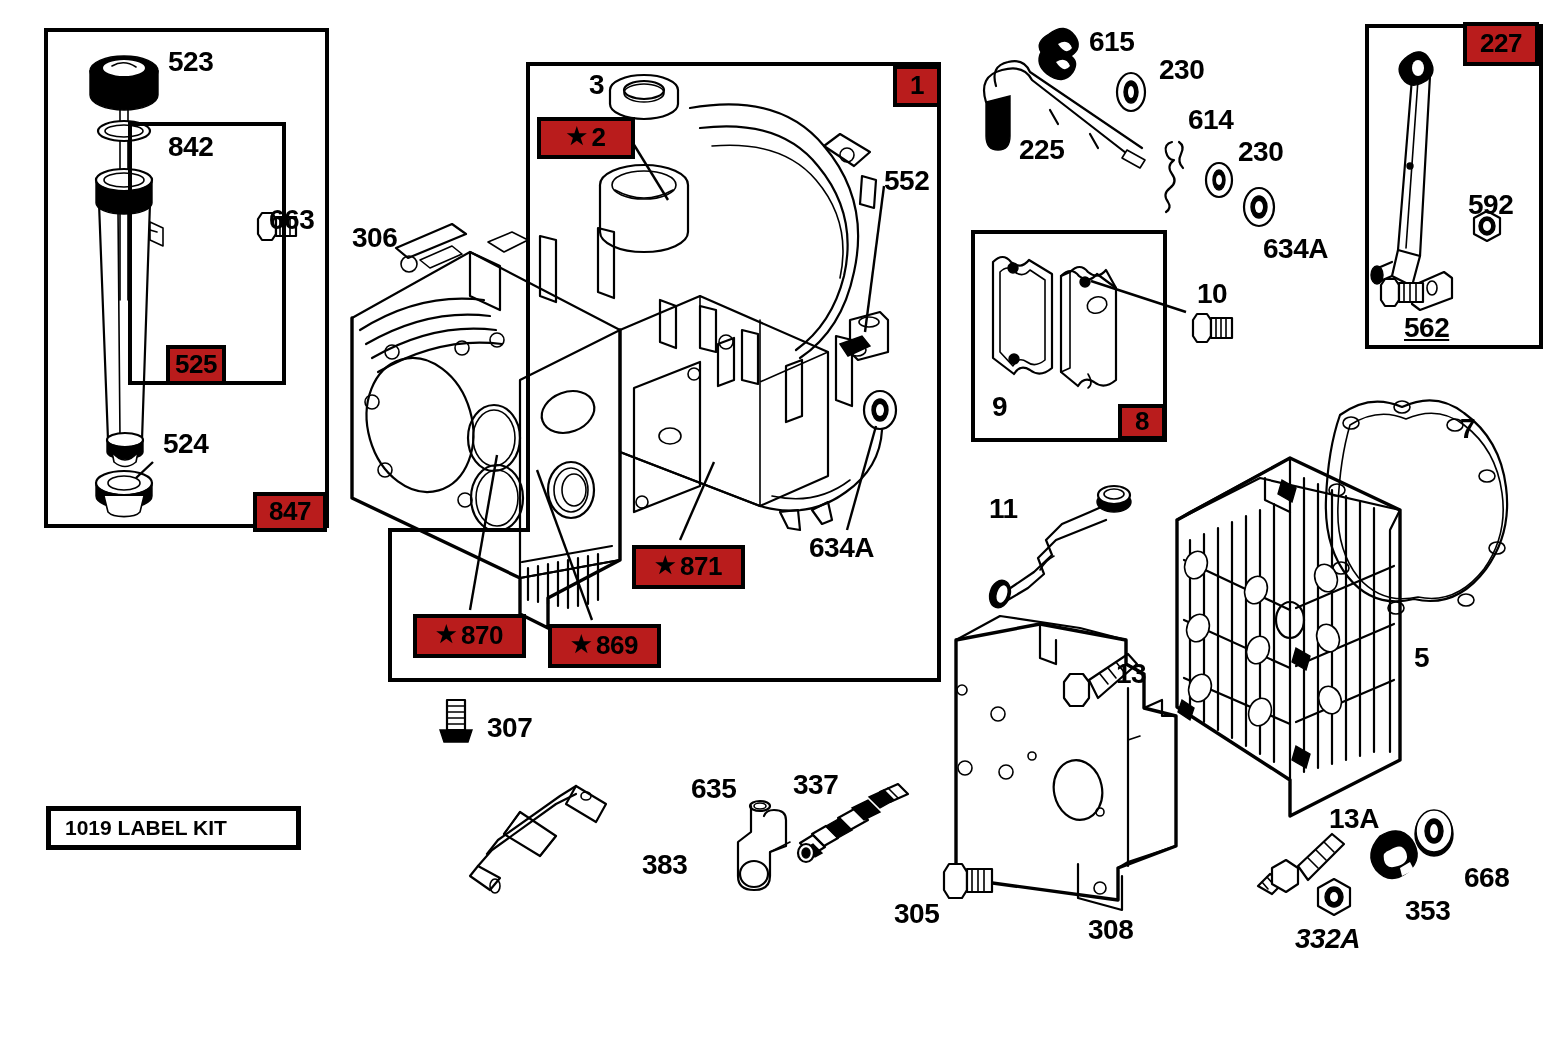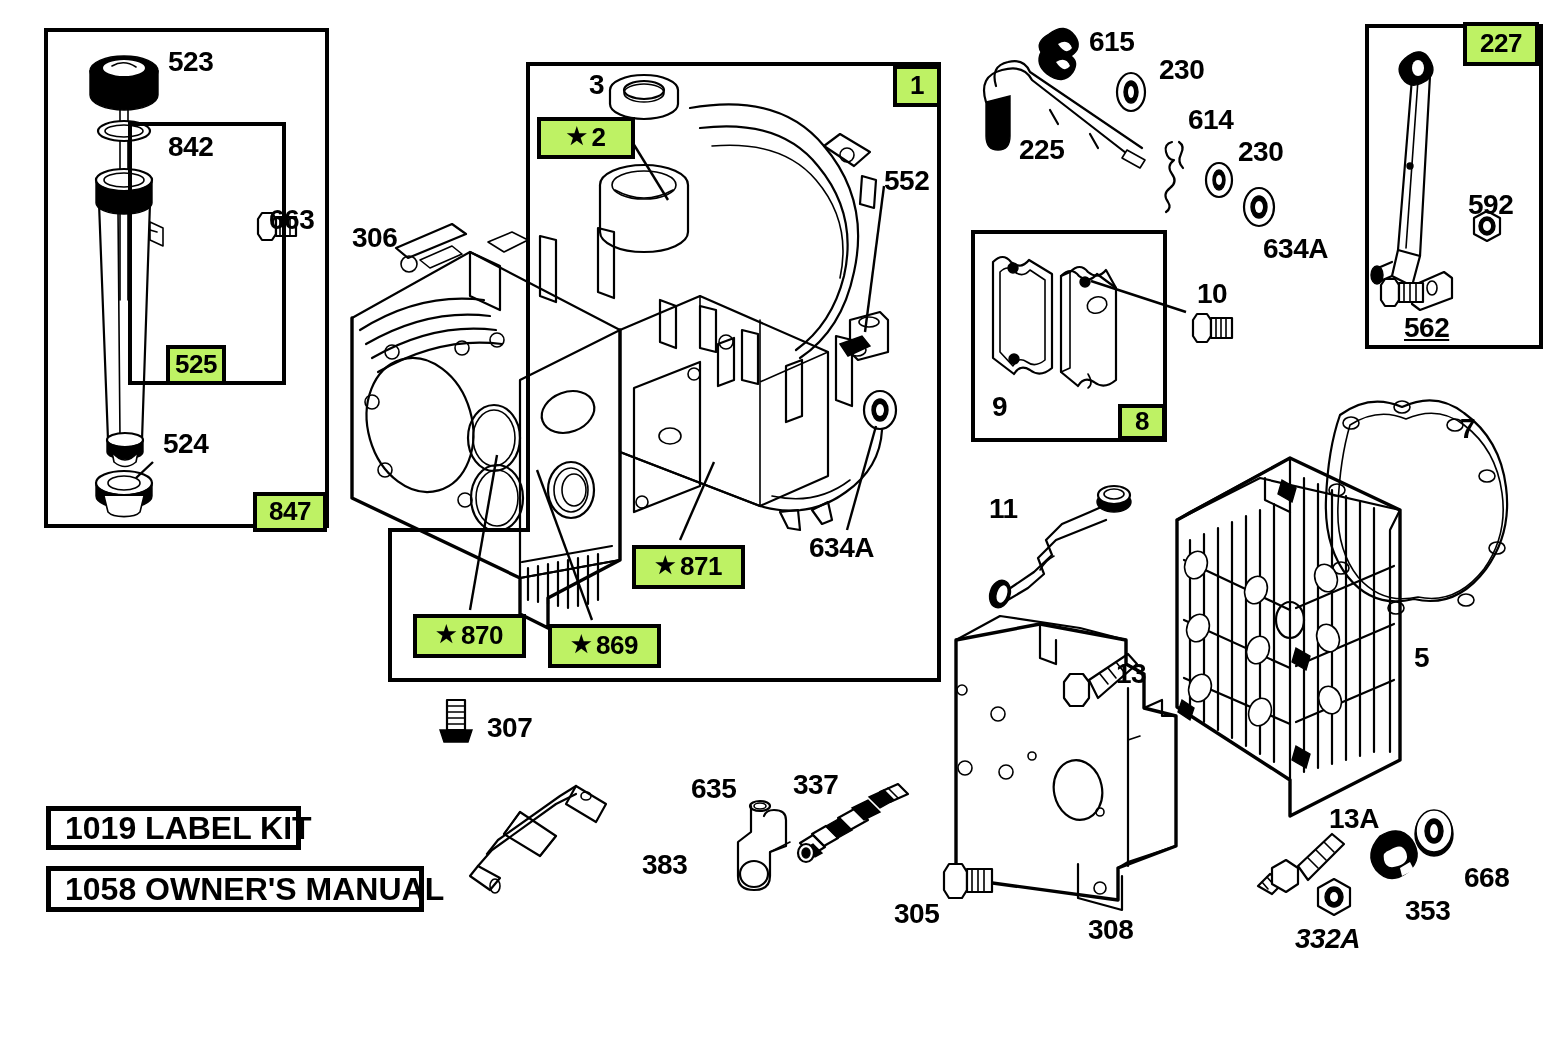--- a/index.html
+++ b/index.html
@@ -6,35 +6,35 @@
   body{width:1558px;height:1037px;position:relative;overflow:hidden;
        font-family:"Liberation Sans",sans-serif;}
   #stage{position:absolute;inset:0;width:1558px;height:1037px;}
 
   
   .lbl{position:absolute;font-weight:bold;color:#000;white-space:nowrap;
        letter-spacing:-0.5px;line-height:1;}
   .lbl.s28{font-size:28px;}
 
   
-  .boxlbl{position:absolute;border:4px solid #000;background:#bef264;
+  .boxlbl{position:absolute;border:4px solid #000;background:#b91c1c;
           display:flex;align-items:center;justify-content:center;
           font-weight:bold;font-size:26px;color:#000;line-height:1;
           letter-spacing:-0.5px;padding:1px 8px 3px 8px;box-sizing:border-box;}
   .boxlbl.star{gap:5px;}
   .star-glyph{font-size:23px;line-height:1;position:relative;top:-1px;}
 
   
   .frame{position:absolute;border:4px solid #000;background:transparent;
          box-sizing:border-box;}
 
   
   .plate{position:absolute;border:5px solid #000;background:#fff;
          display:flex;align-items:center;box-sizing:border-box;
-         font-weight:bold;font-size:32px;color:#000;padding:0 14px;
+         font-weight:bold;font-size:21px;color:#000;padding:0 14px;
          letter-spacing:0px;white-space:nowrap;}
 
   
   svg.art{position:absolute;left:0;top:0;width:1558px;height:1037px;
           overflow:visible;pointer-events:none;}
   .ln{fill:none;stroke:#000;stroke-width:2.2;stroke-linecap:round;stroke-linejoin:round;}
   .ln-t{fill:none;stroke:#000;stroke-width:1.6;stroke-linecap:round;stroke-linejoin:round;}
   .ln-h{fill:none;stroke:#000;stroke-width:3.4;stroke-linecap:round;stroke-linejoin:round;}
   .fillk{fill:#000;stroke:#000;stroke-width:1.4;}
   .fillw{fill:#fff;stroke:#000;stroke-width:2.2;stroke-linejoin:round;}
@@ -458,17 +458,14 @@
   <div class="lbl s28" style="left:1464px;top:864px;">668</div>
   <div class="lbl s28" style="left:894px;top:900px;">305</div>
   <div class="lbl s28" style="left:1088px;top:916px;">308</div>
   <div class="lbl s28" style="left:605px;top:851px;margin-left:37px;">383</div>
   <div class="lbl s28" style="left:691px;top:775px;">635</div>
   <div class="lbl s28" style="left:793px;top:771px;">337</div>
 
   <div class="plate" style="left:46px;top:806px;width:255px;height:44px;">
     <span>1019 LABEL KIT</span>
   </div>
-  <div class="plate" style="left:46px;top:866px;width:378px;height:46px;">
-    <span>1058 OWNER'S MANUAL</span>
-  </div>
 
 </div>
 
 </body></html>

